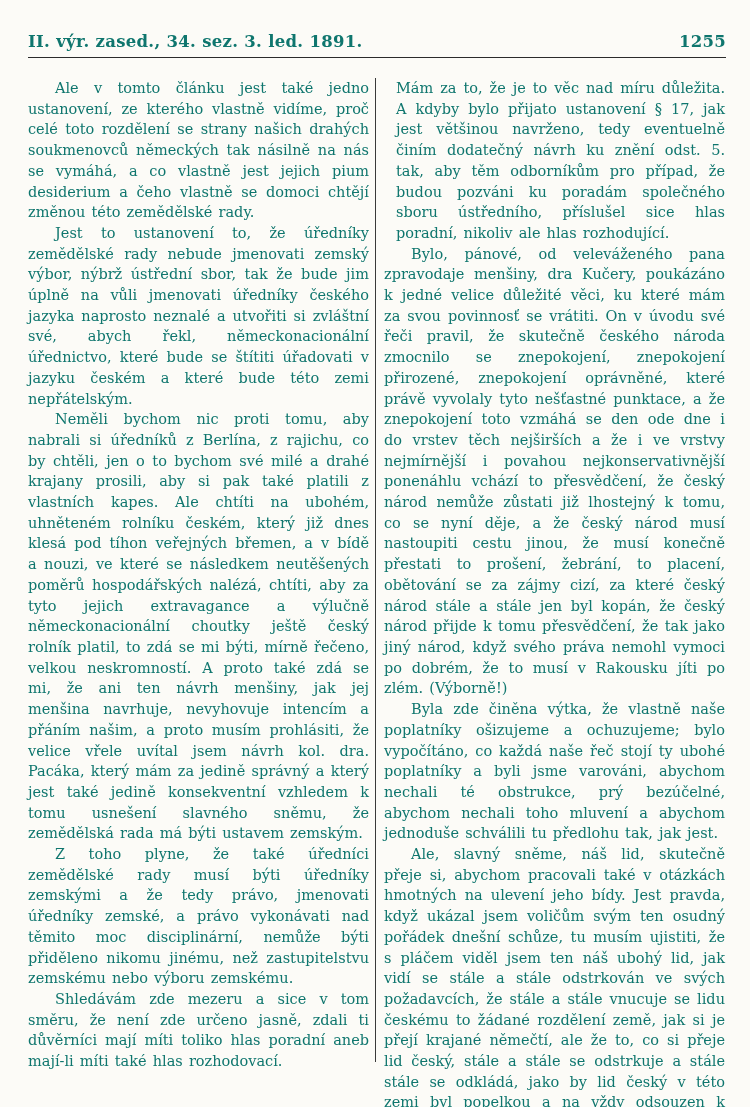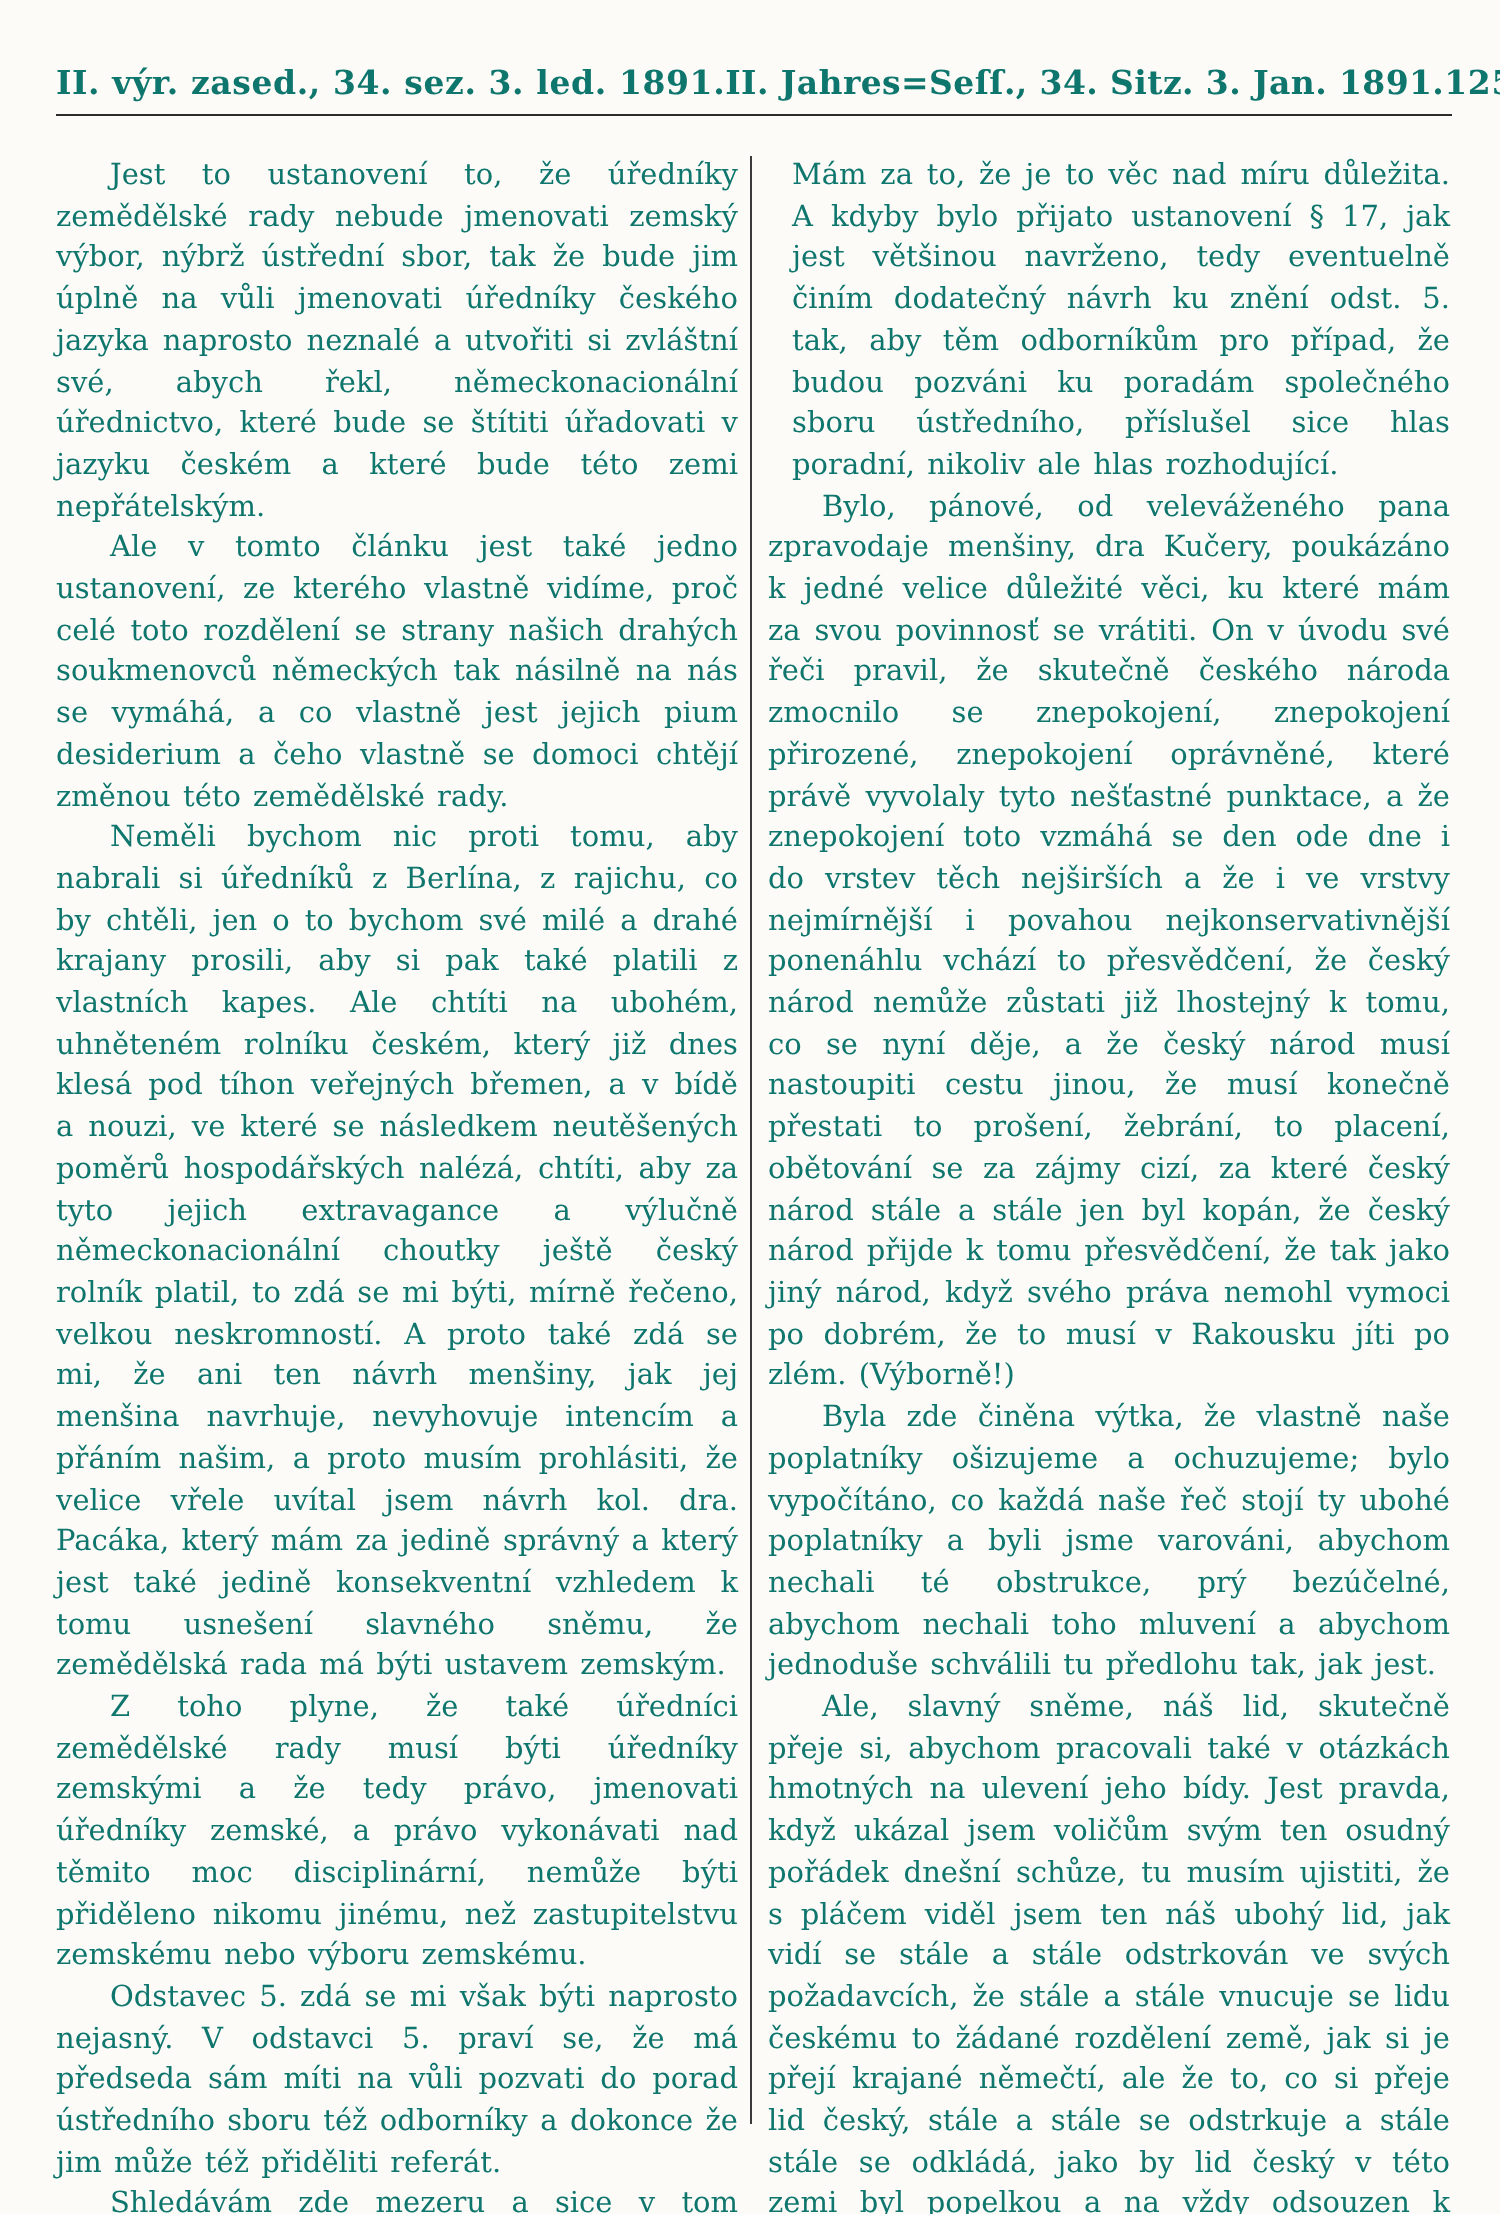--- a/index.html
+++ b/index.html
@@ -62,34 +62,32 @@
   p { margin: 0; text-indent: 27px; }
   p.noindent { text-indent: 0; margin-left: 12px; }
 </style>
 </head>
 <body>
 
 <div class="page">
 
   <header class="page-header">
     <span class="running-title-czech">II. výr. zased., 34. sez. 3. led. 1891.</span>
-    <span class="running-title-german">II. Jahres=Seſſ., 34. Sitz. 3. Jan. 1891.</span>
     <span class="page-number">1255</span>
   </header>
 
   <div class="header-rule"></div>
 
   <main class="columns">
 
     <section class="col left">
+      <p>Ale v tomto článku jest také jedno ustanovení, ze kterého vlastně vidíme, proč celé toto rozdělení se strany našich drahých soukmenovců německých tak násilně na nás se vymáhá, a co vlastně jest jejich pium desiderium a čeho vlastně se domoci chtějí změnou této zemědělské rady.</p>
       <p>Jest to ustanovení to, že úředníky zemědělské rady nebude jmenovati zemský výbor, nýbrž ústřední sbor, tak že bude jim úplně na vůli jmenovati úředníky českého jazyka naprosto neznalé a utvořiti si zvláštní své, abych řekl, německonacionální úřednictvo, které bude se štítiti úřadovati v jazyku českém a které bude této zemi nepřátelským.</p>
-      <p>Ale v tomto článku jest také jedno ustanovení, ze kterého vlastně vidíme, proč celé toto rozdělení se strany našich drahých soukmenovců německých tak násilně na nás se vymáhá, a co vlastně jest jejich pium desiderium a čeho vlastně se domoci chtějí změnou této zemědělské rady.</p>
       <p>Neměli bychom nic proti tomu, aby nabrali si úředníků z Berlína, z rajichu, co by chtěli, jen o to bychom své milé a drahé krajany prosili, aby si pak také platili z vlastních kapes. Ale chtíti na ubohém, uhněteném rolníku českém, který již dnes klesá pod tíhon veřejných břemen, a v bídě a nouzi, ve které se následkem neutěšených poměrů hospodářských nalézá, chtíti, aby za tyto jejich extravagance a výlučně německonacionální choutky ještě český rolník platil, to zdá se mi býti, mírně řečeno, velkou neskromností. A proto také zdá se mi, že ani ten návrh menšiny, jak jej menšina navrhuje, nevyhovuje intencím a přáním našim, a proto musím prohlásiti, že velice vřele uvítal jsem návrh kol. dra. Pacáka, který mám za jedině správný a který jest také jedině konsekventní vzhledem k tomu usnešení slavného sněmu, že zemědělská rada má býti ustavem zemským.</p>
       <p>Z toho plyne, že také úředníci zemědělské rady musí býti úředníky zemskými a že tedy právo, jmenovati úředníky zemské, a právo vykonávati nad těmito moc disciplinární, nemůže býti přiděleno nikomu jinému, než zastupitelstvu zemskému nebo výboru zemskému.</p>
-      <p>Odstavec 5. zdá se mi však býti naprosto nejasný. V odstavci 5. praví se, že má předseda sám míti na vůli pozvati do porad ústředního sboru též odborníky a dokonce že jim může též přiděliti referát.</p>
       <p>Shledávám zde mezeru a sice v tom směru, že není zde určeno jasně, zdali ti důvěrníci mají míti toliko hlas poradní aneb mají-li míti také hlas rozhodovací.</p>
     </section>
 
     <div class="col-divider"></div>
 
     <section class="col right">
       <p class="noindent">Mám za to, že je to věc nad míru důležita. A kdyby bylo přijato ustanovení § 17, jak jest většinou navrženo, tedy eventuelně činím dodatečný návrh ku znění odst. 5. tak, aby těm odborníkům pro případ, že budou pozváni ku poradám společného sboru ústředního, příslušel sice hlas poradní, nikoliv ale hlas rozhodující.</p>
       <p>Bylo, pánové, od veleváženého pana zpravodaje menšiny, dra Kučery, poukázáno k jedné velice důležité věci, ku které mám za svou povinnosť se vrátiti. On v úvodu své řeči pravil, že skutečně českého národa zmocnilo se znepokojení, znepokojení přirozené, znepokojení oprávněné, které právě vyvolaly tyto nešťastné punktace, a že znepokojení toto vzmáhá se den ode dne i do vrstev těch nejširších a že i ve vrstvy nejmírnější i povahou nejkonservativnější ponenáhlu vchází to přesvědčení, že český národ nemůže zůstati již lhostejný k tomu, co se nyní děje, a že český národ musí nastoupiti cestu jinou, že musí konečně přestati to prošení, žebrání, to placení, obětování se za zájmy cizí, za které český národ stále a stále jen byl kopán, že český národ přijde k tomu přesvědčení, že tak jako jiný národ, když svého práva nemohl vymoci po dobrém, že to musí v Rakousku jíti po zlém. (Výborně!)</p>
       <p>Byla zde činěna výtka, že vlastně naše poplatníky ošizujeme a ochuzujeme; bylo vypočítáno, co každá naše řeč stojí ty ubohé poplatníky a byli jsme varováni, abychom nechali té obstrukce, prý bezúčelné, abychom nechali toho mluvení a abychom jednoduše schválili tu předlohu tak, jak jest.</p>
       <p>Ale, slavný sněme, náš lid, skutečně přeje si, abychom pracovali také v otázkách hmotných na ulevení jeho bídy. Jest pravda, když ukázal jsem voličům svým ten osudný pořádek dnešní schůze, tu musím ujistiti, že s pláčem viděl jsem ten náš ubohý lid, jak vidí se stále a stále odstrkován ve svých požadavcích, že stále a stále vnucuje se lidu českému to žádané rozdělení země, jak si je přejí krajané němečtí, ale že to, co si přeje lid český, stále a stále se odstrkuje a stále stále se odkládá, jako by lid český v této zemi byl popelkou a na vždy odsouzen k menšině, ačkoliv v této zemi jest přirozenou většinou a zajisté musí míti slovo rozhodující. (Výborně! Tak jest!)</p>

